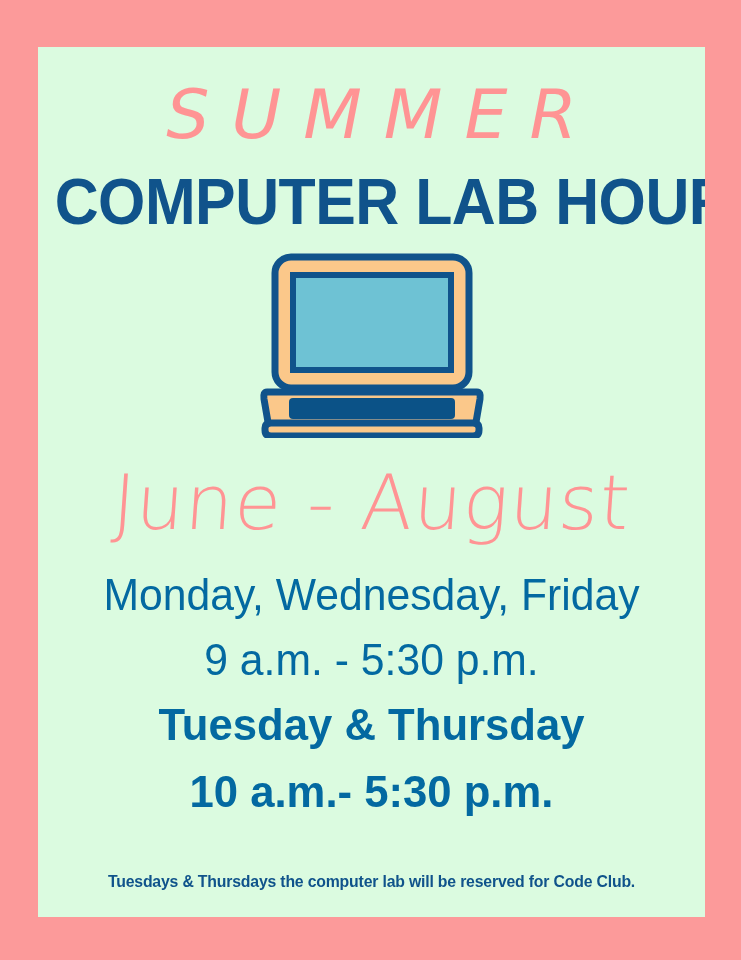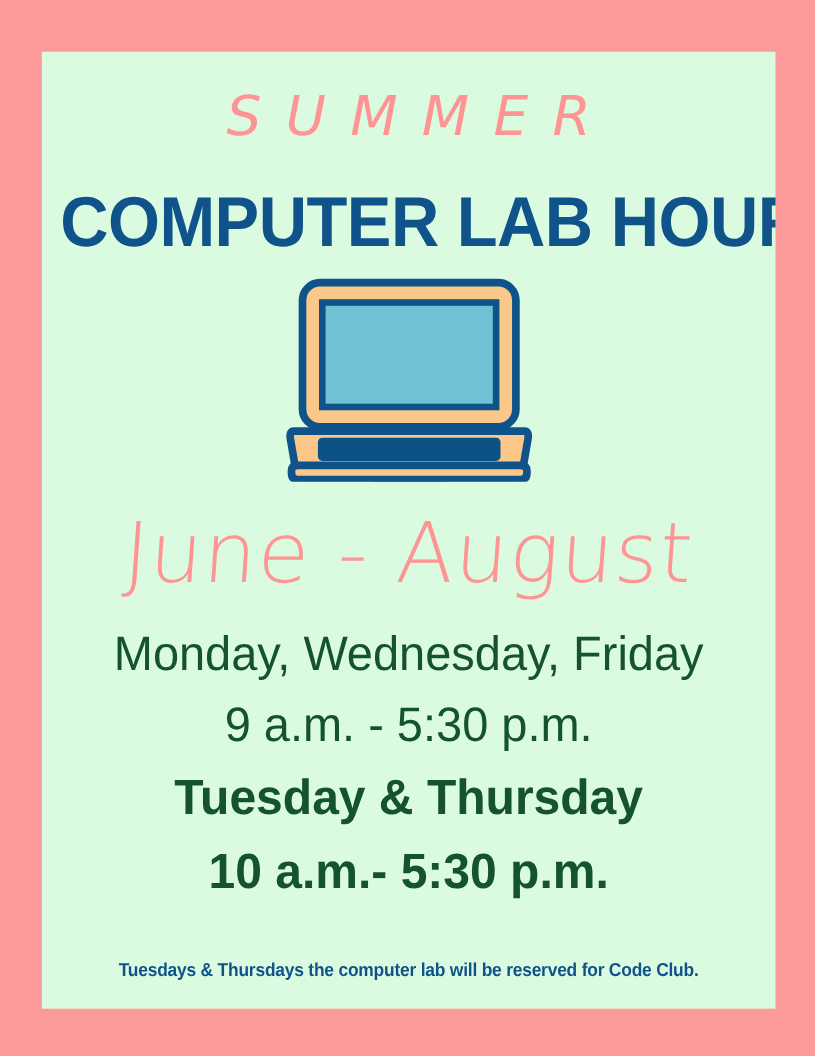--- a/index.html
+++ b/index.html
@@ -35,21 +35,21 @@
   .summer {
     position: absolute;
     left: 0;
     top: 34px;
     width: 667px;
     text-align: center;
     color: #FF9494;
     font-family: "DejaVu Sans", sans-serif;
     font-weight: 300;
     font-style: italic;
-    font-size: 50px;
+    font-size: 68px;
     letter-spacing: 22px;
     text-indent: 22px;
     line-height: 1;
     white-space: nowrap;
   }
 
   
   .main-title {
     position: absolute;
     left: 0;
@@ -96,21 +96,21 @@
     transform: skewX(-4deg);
   }
 
   
   .schedule {
     position: absolute;
     left: 0;
     top: 515px;
     width: 667px;
     text-align: center;
-    color: #14532d;
+    color: #0369a1;
   }
   .sched-line {
     font-family: "Liberation Sans Narrow", "Liberation Sans", sans-serif;
     font-size: 44px;
     line-height: 1.48;
     letter-spacing: 0px;
     white-space: nowrap;
     transform: scaleX(0.97);
   }
   .sched-line.bold {

